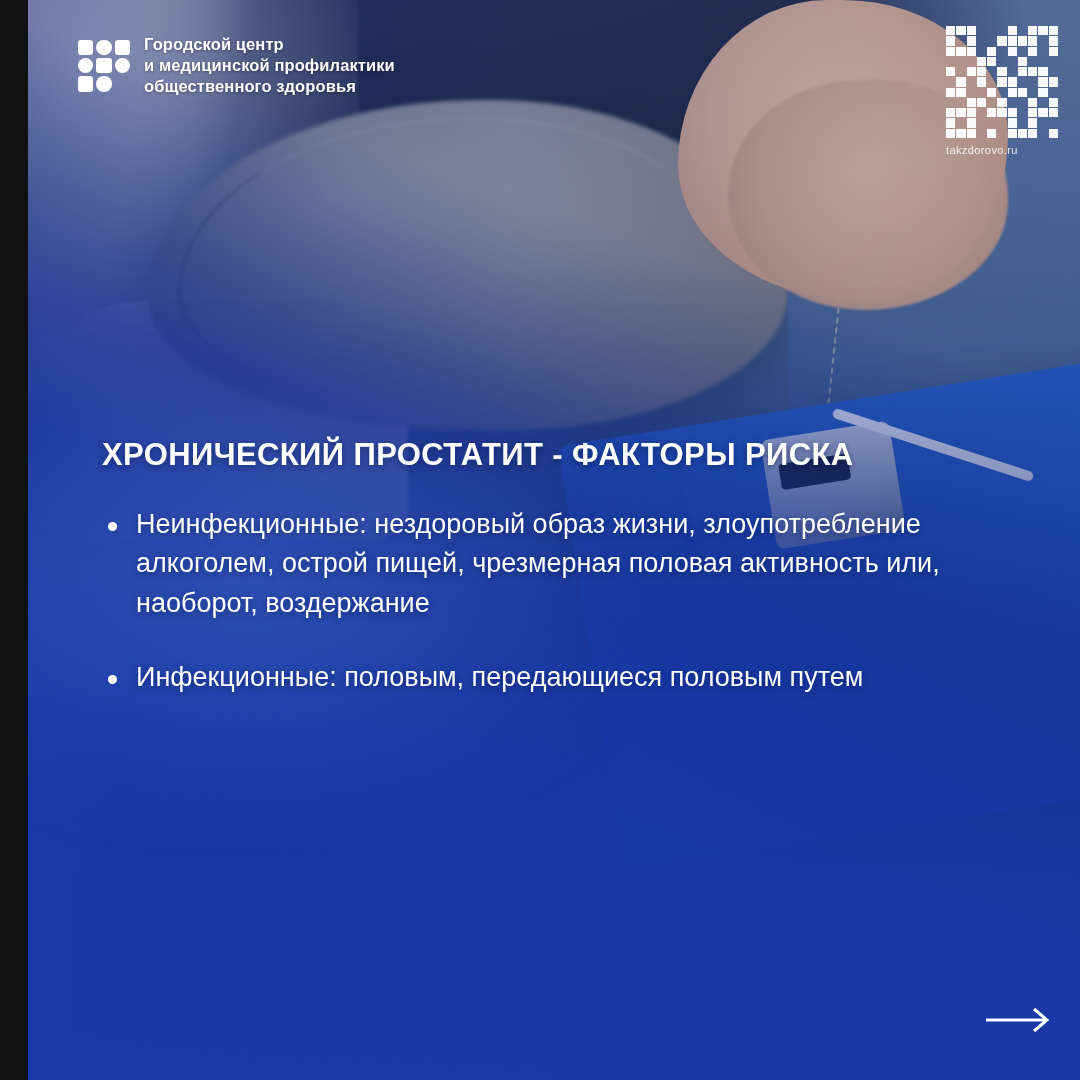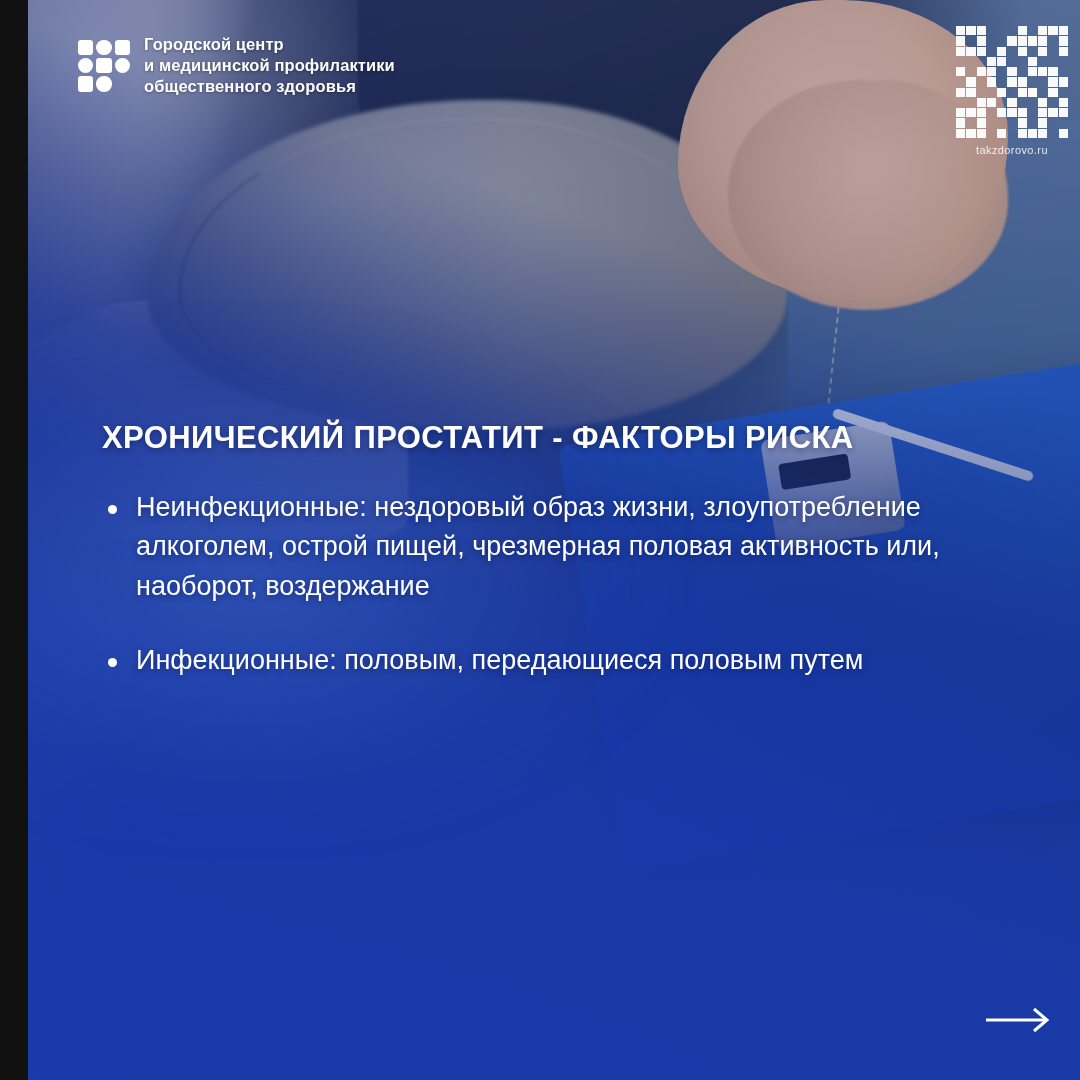--- a/index.html
+++ b/index.html
@@ -183,23 +183,23 @@
     font-size: 16.5px;
     font-weight: bold;
     line-height: 1.28;
     letter-spacing: .1px;
     text-shadow: 0 1px 3px rgba(0,0,0,0.35);
   }
 
   
   .qr-wrap {
     position: absolute;
-    right: 40px; top: 26px;
+    right: 50px; top: 26px;
     z-index: 5;
-    text-align: center;
+    text-align: left;
   }
   .qr {
     width: 112px; height: 112px;
     display: grid;
     grid-template-columns: repeat(11, 1fr);
     grid-template-rows: repeat(11, 1fr);
     gap: 1px;
     opacity: .96;
   }
   .qr span { background: transparent; }
@@ -208,21 +208,21 @@
     margin-top: 6px;
     color: rgba(255,255,255,0.85);
     font-size: 11px;
     letter-spacing: .4px;
   }
 
   
   .content {
     position: absolute;
     left: 74px;
-    top: 418px;
+    top: 435px;
     width: 880px;
     z-index: 6;
     color: #ffffff;
     text-shadow: 0 2px 6px rgba(6,18,60,0.45);
   }
   h1.title {
     margin: 0 0 30px 0;
     font-size: 31px;
     font-weight: bold;
     line-height: 1.28;

